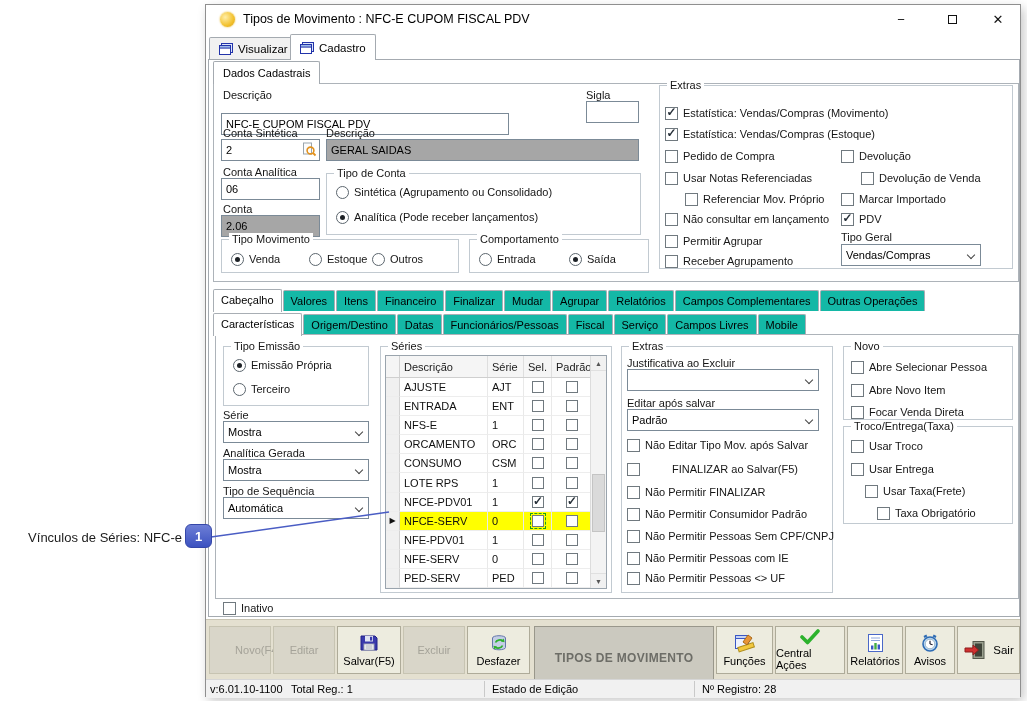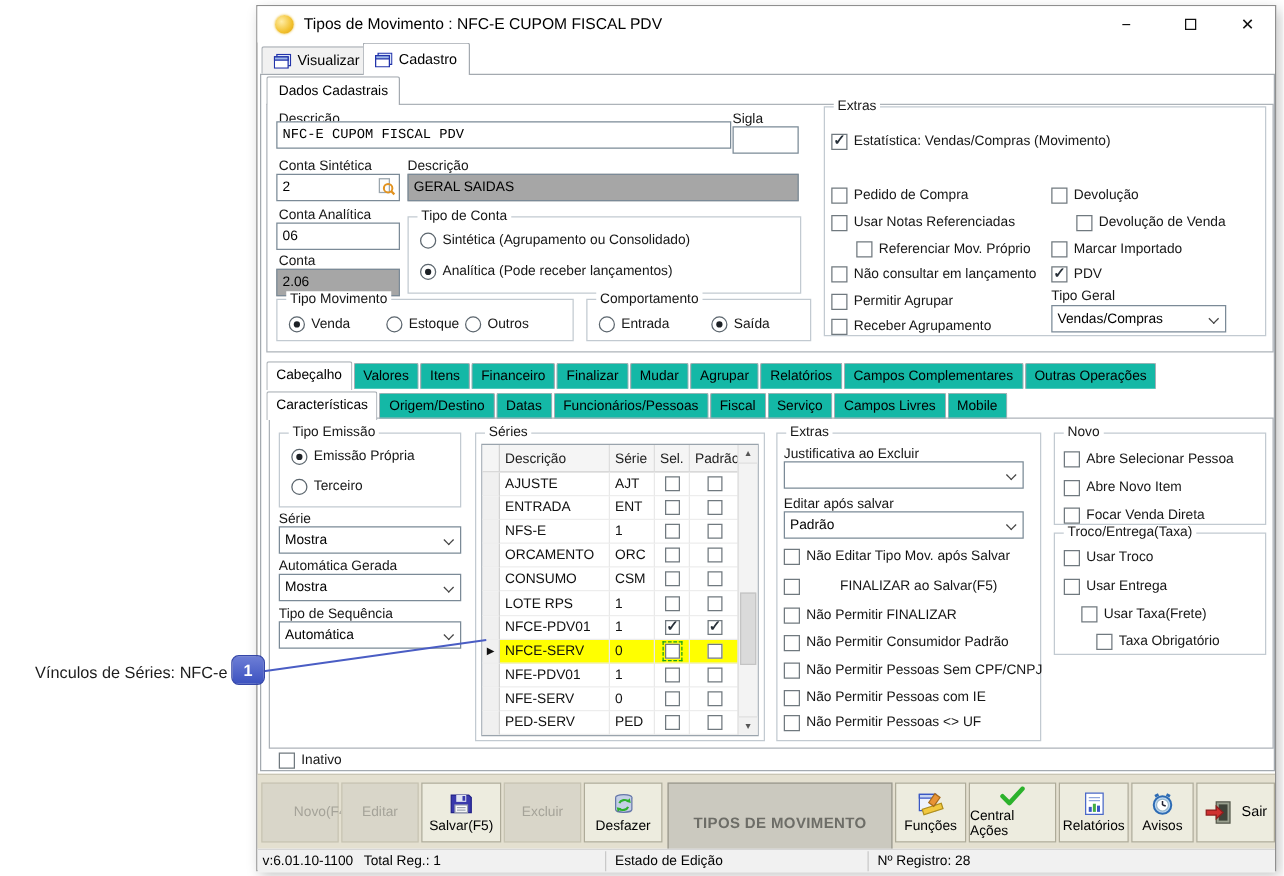--- a/index.html
+++ b/index.html
@@ -141,21 +141,21 @@
     </div>
 
     <div class="page"></div>
 
     <div class="tab active" style="left:7px; top:56px; height:23px; font-size:11px;">
       <span>Dados Cadastrais</span>
     </div>
     <div class="gbox" style="left:7px; top:78px; width:806px; height:199px; border-color:#adb3b9;"></div>
 
     <div class="lbl" style="left:17px; top:84px;">Descrição</div>
-    <div class="tb" style="left:15px; top:92px; width:364px;font-family:Liberation Mono, monospace;">NFC-E CUPOM FISCAL PDV</div>
+    <div class="tb" style="left:15px; top:108px; width:288px;">NFC-E CUPOM FISCAL PDV</div>
     <div class="lbl" style="left:380px; top:84px;">Sigla</div>
     <div class="tb" style="left:380px; top:96px; width:53px;"></div>
 
     <div class="lbl" style="left:17px; top:122px;">Conta Sintética</div>
     <div class="tb" style="left:15px; top:134px; width:99px;">2</div>
     <svg class="lookup" style="left:96px; top:137px;" width="15" height="16">
         <rect x="1.5" y="1" width="8" height="11" fill="#fcfcfc" stroke="#9aa5ad"></rect>
         <circle cx="8.5" cy="8.5" r="3.4" fill="none" stroke="#e2921e" stroke-width="1.6"></circle>
         <line x1="11" y1="11" x2="13.5" y2="13.5" stroke="#e2921e" stroke-width="1.8"></line>
       </svg>
@@ -206,20 +206,24 @@
       <span class="rb checked"></span>
       <span class="txt">Saída</span>
     </div>
 
     <div class="gbox" style="left:453px; top:80px; width:354px; height:184px;">
       <span class="cap">Extras</span>
     </div>
     <div class="ckrow" style="left:459px; top:101px;">
         <span class="cb checked"></span>
         <span class="txt">Estatística: Vendas/Compras (Movimento)</span>
+      </div>
+    <div class="ckrow" style="left:459px; top:122px;">
+        <span class="cb checked"></span>
+        <span class="txt">Estatística: Vendas/Compras (Estoque)</span>
       </div>
     <div class="ckrow" style="left:459px; top:144px;">
         <span class="cb"></span>
         <span class="txt">Pedido de Compra</span>
       </div>
     <div class="ckrow" style="left:459px; top:166px;">
         <span class="cb"></span>
         <span class="txt">Usar Notas Referenciadas</span>
       </div>
     <div class="ckrow" style="left:479px; top:187px;">
@@ -290,21 +294,21 @@
       <span class="rb checked"></span>
       <span class="txt">Emissão Própria</span>
     </div>
     <div class="rbrow" style="left:27px; top:377px;">
       <span class="rb"></span>
       <span class="txt">Terceiro</span>
     </div>
 
     <div class="lbl" style="left:17px; top:404px;">Série</div>
     <div class="combo" style="left:17px; top:416px; width:146px;">Mostra</div>
-    <div class="lbl" style="left:17px; top:442px;">Automática Gerada</div>
+    <div class="lbl" style="left:17px; top:442px;">Analítica Gerada</div>
     <div class="combo" style="left:17px; top:454px; width:146px;">Mostra</div>
     <div class="lbl" style="left:17px; top:480px;">Tipo de Sequência</div>
     <div class="combo" style="left:17px; top:492px; width:146px;">Automática</div>
 
     <div class="gbox" style="left:174px; top:341px; width:232px; height:247px;">
       <span class="cap">Séries</span>
     </div>
     <div class="grid">
       <div class="ghead">
         <div class="hc" style="width:14px; border-right:1px solid #d2d2d2;"></div>

